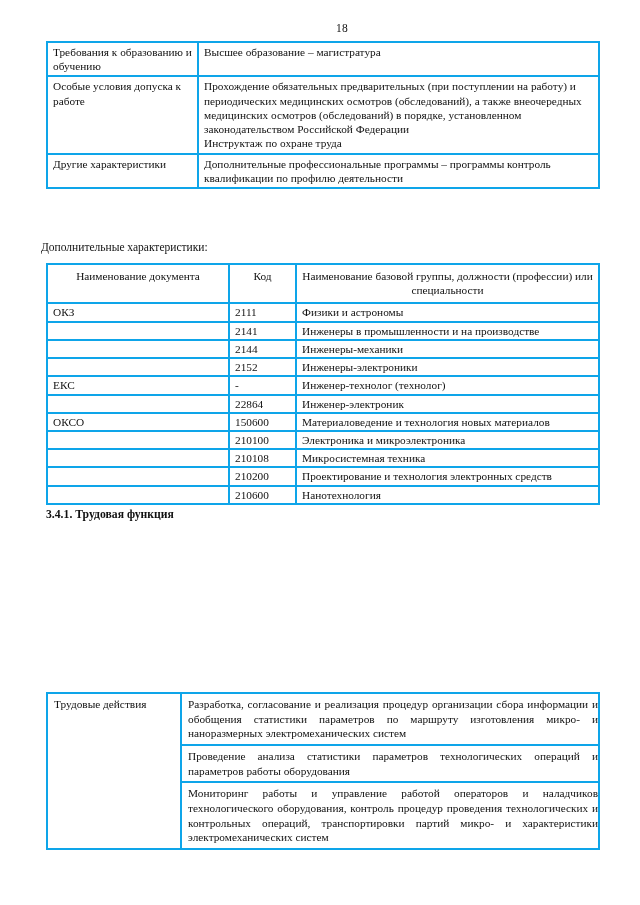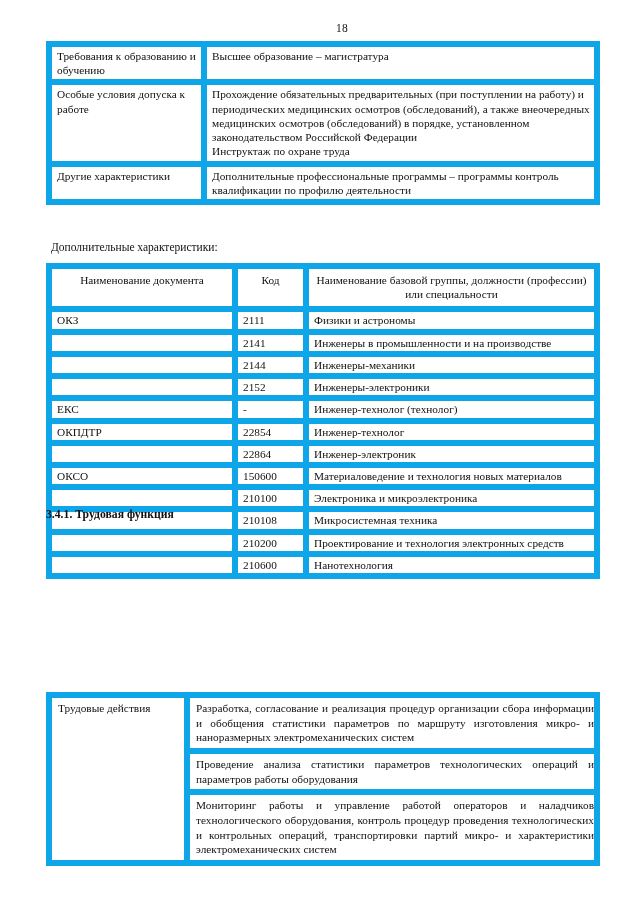--- a/index.html
+++ b/index.html
@@ -34,39 +34,39 @@
   }
 
   
   table.doc {
     border-collapse: collapse;
     table-layout: fixed;
     font-size: 11.3px;
     line-height: 1.26;
   }
   table.doc td {
-    border: 6px solid #0ea5e9;
+    border: 2px solid #0ea5e9;
     padding: 2px 4px 2px 5px;
     vertical-align: top;
   }
   .just { text-align: justify; text-align-last: left; }
 
   
   #tbl-requirements {
     position: absolute;
     left: 46px;
     top: 41px;
     width: 554px;
   }
   #tbl-requirements td.lbl { width: 140px; }
 
   
   .intro-line {
     position: absolute;
-    left: 51px;
+    left: 41px;
     top: 241px;
     font-size: 11.5px;
   }
 
   
   #tbl-addchar {
     position: absolute;
     left: 46px;
     top: 263px;
     width: 554px;
@@ -155,25 +155,20 @@
         <td class="c-doc"></td>
         <td class="c-code">2152</td>
         <td>Инженеры-электроники</td>
       </tr>
       <tr>
         <td class="c-doc">ЕКС</td>
         <td class="c-code">-</td>
         <td>Инженер-технолог (технолог)</td>
       </tr>
       <tr>
-        <td class="c-doc">ОКПДТР</td>
-        <td class="c-code">22854</td>
-        <td>Инженер-технолог</td>
-      </tr>
-      <tr>
         <td class="c-doc"></td>
         <td class="c-code">22864</td>
         <td>Инженер-электроник</td>
       </tr>
       <tr>
         <td class="c-doc">ОКСО</td>
         <td class="c-code">150600</td>
         <td>Материаловедение и технология новых материалов</td>
       </tr>
       <tr>

